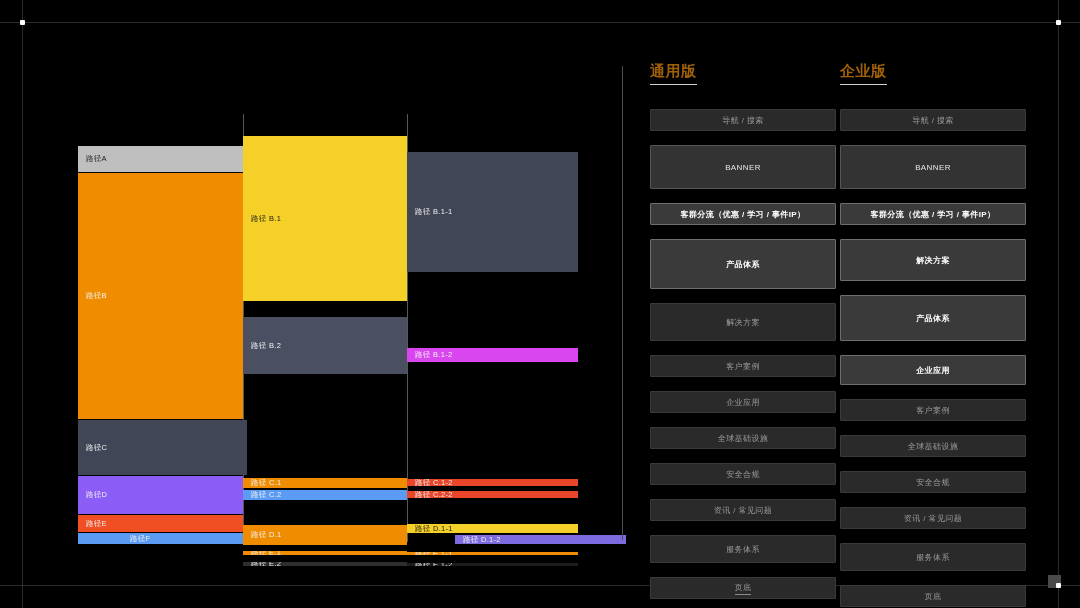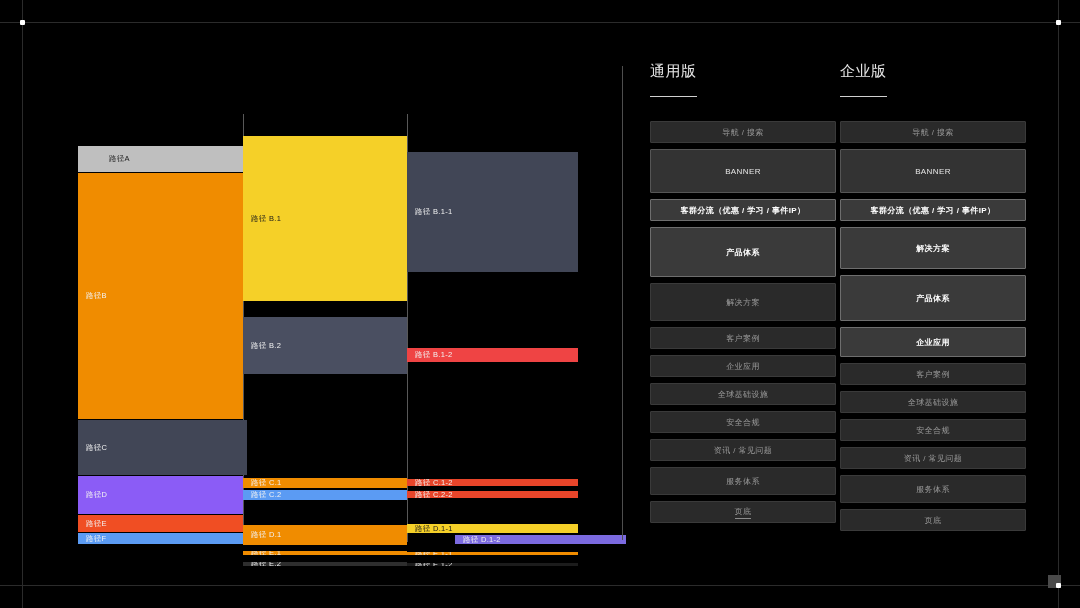--- a/index.html
+++ b/index.html
@@ -57,25 +57,25 @@
   .band .lbl {
     font-size: 7.5px; padding-left: 8px; letter-spacing: .3px;
     line-height: 1;
   }
   .lbl-dark { color: #1a1a1a; }
   .lbl-light { color: #f2f2f2; }
 
   
   .wire-panel { position: absolute; top: 62px; width: 186px; }
   .wire-title {
-    font-size: 15px; font-weight: normal; color: #e5e5e5;
+    font-size: 15px; font-weight: bold; color: #a16207;
     border-bottom: 1.5px solid #d0d0d0; display: inline-block;
-    padding-bottom: 15px; letter-spacing: .5px;
-  }
-  .wire-list { margin-top: 24px; display: flex; flex-direction: column; gap: 6px; }
+    padding-bottom: 3px; letter-spacing: .5px;
+  }
+  .wire-list { margin-top: 24px; display: flex; flex-direction: column; gap: 14px; }
   .wire-box {
     display: flex; align-items: center; justify-content: center;
     border: 1px solid #3a3a3a; background: #2a2a2a;
     color: #9a9a9a; font-size: 8px; letter-spacing: .4px;
     border-radius: 1px;
   }
   .wire-box.strong { background: #3a3a3a; border-color: #6e6e6e; color: #ffffff; font-weight: bold; }
   .wire-box.med { background: #333333; border-color: #565656; color: #e6e6e6; }
   .wire-box.under span { border-bottom: 1px solid #8d8d8d; padding-bottom: 1px; }
   .panel-divider { position: absolute; top: 66px; width: 1px; height: 474px; background: #4e4e4e; }
@@ -95,36 +95,36 @@
   <div class="handle" style="left:1056px;top:583px;"></div>
 
   <div id="chart-panel">
 
 
     
     <div class="col-rule" style="left:165px;top:52px;height:428px;"></div>
     <div class="col-rule" style="left:329px;top:52px;height:428px;"></div>
 
     <div id="bands">
-        <div class="band" style="left: 0px; top: 84px; width: 165px; height: 26px; background: rgb(191, 191, 191); padding-left: 23px;">
+        <div class="band" style="left: 0px; top: 84px; width: 165px; height: 26px; background: rgb(191, 191, 191);">
           <span class="lbl lbl-dark">路径A</span>
         </div>
         <div class="band" style="left: 0px; top: 111px; width: 165px; height: 246px; background: rgb(240, 140, 0); align-items: center;">
           <span class="lbl lbl-light">路径B</span>
         </div>
         <div class="band" style="left: 0px; top: 358px; width: 169px; height: 55px; background: rgb(65, 70, 86); align-items: center;">
           <span class="lbl lbl-light">路径C</span>
         </div>
         <div class="band" style="left: 0px; top: 414px; width: 165px; height: 38px; background: rgb(139, 92, 246);">
           <span class="lbl lbl-light">路径D</span>
         </div>
         <div class="band" style="left: 0px; top: 453px; width: 165px; height: 17px; background: rgb(240, 78, 35);">
           <span class="lbl lbl-light">路径E</span>
         </div>
-        <div class="band" style="left: 0px; top: 471px; width: 165px; height: 11px; background: rgb(91, 155, 243);">
+        <div class="band" style="left: 0px; top: 471px; width: 165px; height: 11px; background: rgb(91, 155, 243); padding-left: 44px;">
           <span class="lbl lbl-light">路径F</span>
         </div>
         <div class="band" style="left: 165px; top: 74px; width: 164px; height: 165px; background: rgb(245, 208, 40); align-items: center;">
           <span class="lbl lbl-dark">路径 B.1</span>
         </div>
         <div class="band" style="left: 165px; top: 255px; width: 164px; height: 57px; background: rgb(74, 79, 97); align-items: center;">
           <span class="lbl lbl-light">路径 B.2</span>
         </div>
         <div class="band" style="left: 165px; top: 416px; width: 164px; height: 10px; background: rgb(240, 140, 0);">
           <span class="lbl lbl-light">路径 C.1</span>
@@ -137,21 +137,21 @@
         </div>
         <div class="band" style="left: 165px; top: 489px; width: 164px; height: 4px; background: rgb(240, 140, 0);">
           <span class="lbl lbl-light">路径 E.1</span>
         </div>
         <div class="band" style="left: 165px; top: 500px; width: 164px; height: 4px; background: rgb(46, 46, 46);">
           <span class="lbl lbl-light">路径 E.2</span>
         </div>
         <div class="band" style="left: 329px; top: 90px; width: 171px; height: 120px; background: rgb(65, 70, 86); align-items: center;">
           <span class="lbl lbl-light">路径 B.1-1</span>
         </div>
-        <div class="band" style="left: 329px; top: 286px; width: 171px; height: 14px; background: #ef4444;">
+        <div class="band" style="left: 329px; top: 286px; width: 171px; height: 14px; background: #d946ef;">
           <span class="lbl lbl-light">路径 B.1-2</span>
         </div>
         <div class="band" style="left: 329px; top: 417px; width: 171px; height: 7px; background: rgb(232, 69, 42);">
           <span class="lbl lbl-light">路径 C.1-2</span>
         </div>
         <div class="band" style="left: 329px; top: 429px; width: 171px; height: 7px; background: rgb(232, 69, 42);">
           <span class="lbl lbl-light">路径 C.2-2</span>
         </div>
         <div class="band" style="left: 329px; top: 462px; width: 171px; height: 9px; background: rgb(245, 208, 40);">
           <span class="lbl lbl-dark">路径 D.1-1</span>

